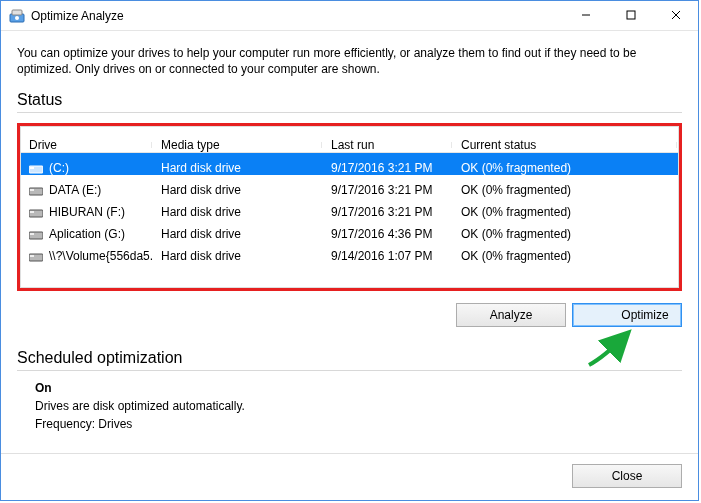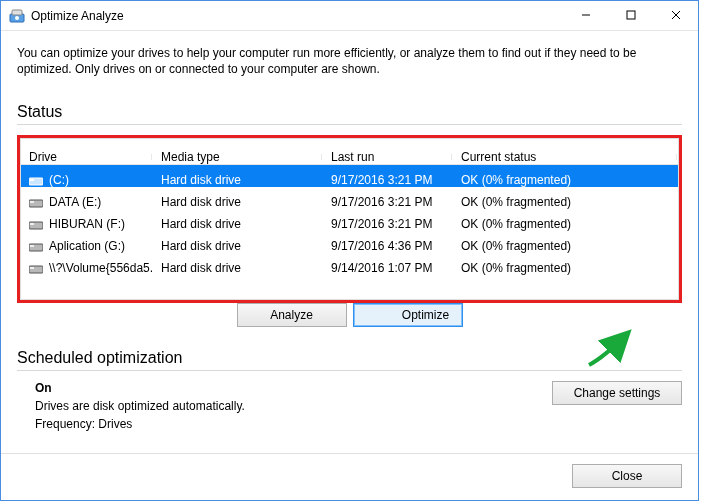--- a/index.html
+++ b/index.html
@@ -32,21 +32,21 @@
   .titlebar .spacer { flex:1; }
   .win-controls { display:flex; height:100%; }
   .win-btn {
     width:45px; height:28px;
     display:flex; align-items:center; justify-content:center;
     font-family: inherit;
     font-size:12px;
     cursor: default;
   }
   .content { padding: 10px 16px 0 16px; }
-  .desc { font-size:12px; line-height:1.35; margin: 4px 0 26px 0; }
+  .desc { font-size:12px; line-height:1.35; margin: 4px 0 14px 0; }
   .section-label { font-size:16px; margin-bottom:2px; }
   .section-divider {
     border:0; border-top:1px solid #d8d8d8; margin:3px 0 10px 0;
   }
   .table-wrap {
     border: 3px solid #e62020;
     height: 168px;
     position: relative;
     background:#fff;
   }
@@ -78,21 +78,22 @@
   .col-drive  { flex: 0 0 132px; }
   .col-media  { flex: 0 0 170px; }
   .col-last   { flex: 0 0 130px; }
   .col-status { flex: 1 1 auto; }
   .trow { font-size:12px; }
   .trow.selected { background:#0a80f5; color:#fff; }
   .td { padding: 0 8px; white-space:nowrap; overflow:hidden; text-overflow:ellipsis; }
   .drive-cell { display:flex; align-items:center; gap:6px; }
   .drive-icon { width:14px; height:10px; flex:0 0 auto; }
   .btn-row {
-    display:flex; justify-content:center; gap:6px;
+    display:flex; justify-content:flex-end; gap:6px;
+    margin-top: 12px;
     position: relative;
   }
   .btn {
     min-width:110px; height:24px;
     border:1px solid #adadad;
     background:linear-gradient(#f7f7f7,#e6e6e6);
     font-size:12px;
     padding: 0 12px;
     display:inline-flex; align-items:center; justify-content:center;
     cursor:default;
@@ -266,23 +267,20 @@
       </svg>
     </div>
 
     <div class="sched-block">
       <div class="section-label">Scheduled optimization</div>
       <hr class="section-divider">
       <div class="sched-body">
         <div class="sched-on">On</div>
         <div class="sched-line">Drives are disk optimized automatically.</div>
         <div class="sched-line">Frequency: Drives</div>
-        <div class="change-btn-wrap">
-          <div class="btn" style="min-width:130px">Change settings</div>
-        </div>
       </div>
     </div>
 
   </div>
 
   <div class="footer-sep"></div>
   <div class="footer">
     <div class="btn">Close</div>
   </div>
 

